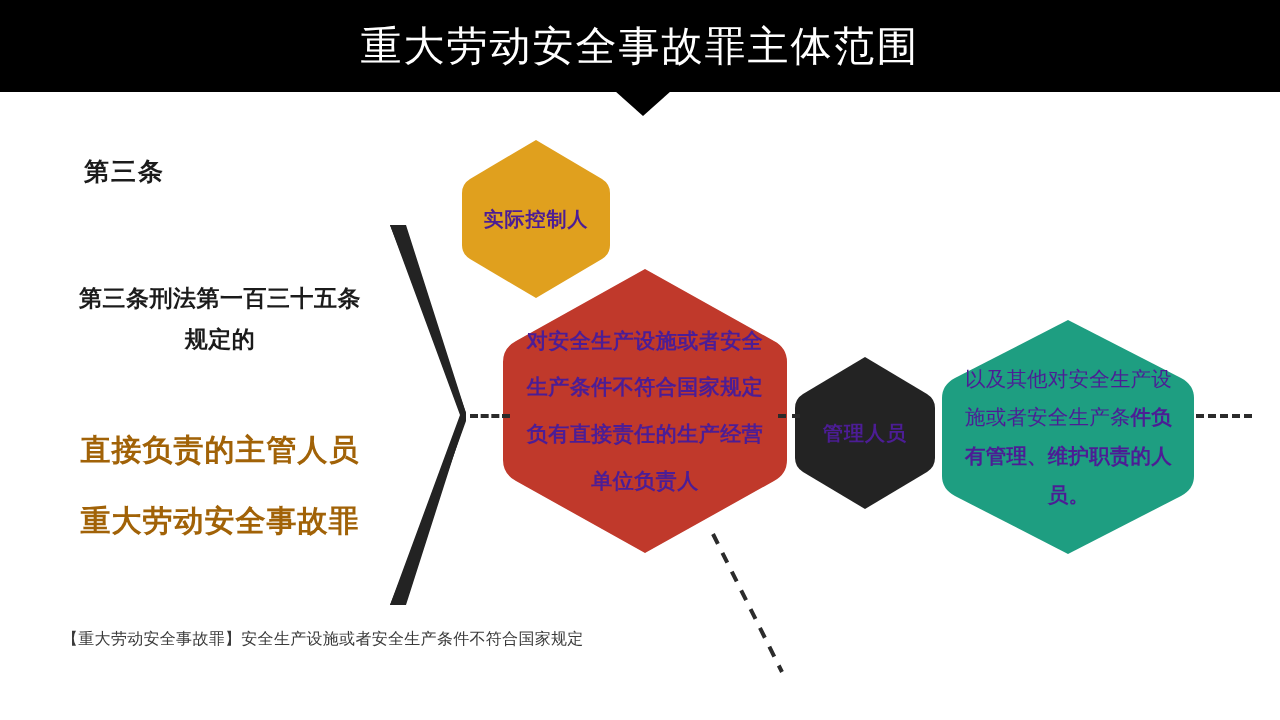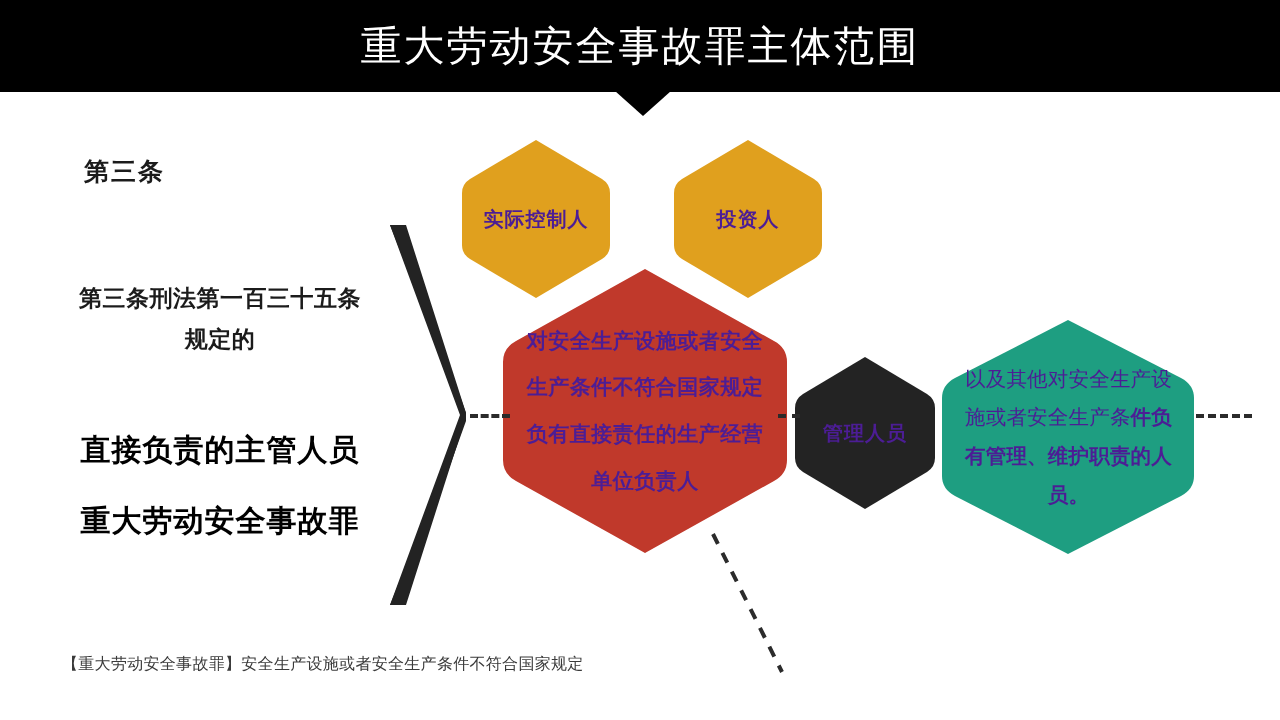--- a/index.html
+++ b/index.html
@@ -78,21 +78,21 @@
     letter-spacing: 0.5px;
   }
   .left-highlight {
     position: absolute;
     left: 36px;
     top: 415px;
     width: 368px;
     text-align: center;
     font-size: 30px;
     font-weight: 700;
-    color: #000000;
+    color: #a16207;
     line-height: 2.35;
     letter-spacing: 1px;
   }
   .left-highlight div { white-space: nowrap; }
 
   
   .chevron {
     position: absolute;
     left: 386px;
     top: 225px;
@@ -181,21 +181,20 @@
 
   
   .footnote {
     position: absolute;
     left: 62px;
     top: 629px;
     font-size: 16px;
     color: #3a3a3a;
     white-space: nowrap;
     letter-spacing: 0.3px;
-    margin-top: 25px;
   }
   .watermark {
     position: absolute;
     left: 928px;
     top: 658px;
     font-size: 30px;
     color: #1b1b1b;
     letter-spacing: 1px;
     white-space: nowrap;
     opacity: 0.92;
@@ -227,26 +226,20 @@
     <polygon points="4,0 74,190 4,380 20,380 80,192 80,188 20,0" fill="#232323"></polygon>
   </svg>
 
   <div class="hex" id="hex-actual-controller">
     <svg class="hex-shape" viewBox="0 0 152 162" preserveAspectRatio="none">
       <path d="M 76 2 L 142 41 Q 150 46 150 55 L 150 107 Q 150 116 142 121 L 76 160 L 10 121 Q 2 116 2 107 L 2 55 Q 2 46 10 41 Z" fill="#e0a01e"></path>
     </svg>
     <span class="hex-label">实际控制人</span>
   </div>
 
-  <div class="hex" id="hex-investor">
-    <svg class="hex-shape" viewBox="0 0 152 162" preserveAspectRatio="none">
-      <path d="M 76 2 L 142 41 Q 150 46 150 55 L 150 107 Q 150 116 142 121 L 76 160 L 10 121 Q 2 116 2 107 L 2 55 Q 2 46 10 41 Z" fill="#e0a01e"></path>
-    </svg>
-    <span class="hex-label">投资人</span>
-  </div>
 
   <div class="hex" id="hex-responsible-person">
     <svg class="hex-shape" viewBox="0 0 290 290" preserveAspectRatio="none">
       <path d="M 145 3 L 274 75 Q 287 82 287 96 L 287 194 Q 287 208 274 215 L 145 287 L 16 215 Q 3 208 3 194 L 3 96 Q 3 82 16 75 Z" fill="#c0392b"></path>
     </svg>
     <span class="hex-label">对安全生产设施或者安全生产条件不符合国家规定负有直接责任的生产经营单位负责人</span>
   </div>
 
   <div class="hex" id="hex-management">
     <svg class="hex-shape" viewBox="0 0 144 156" preserveAspectRatio="none">

